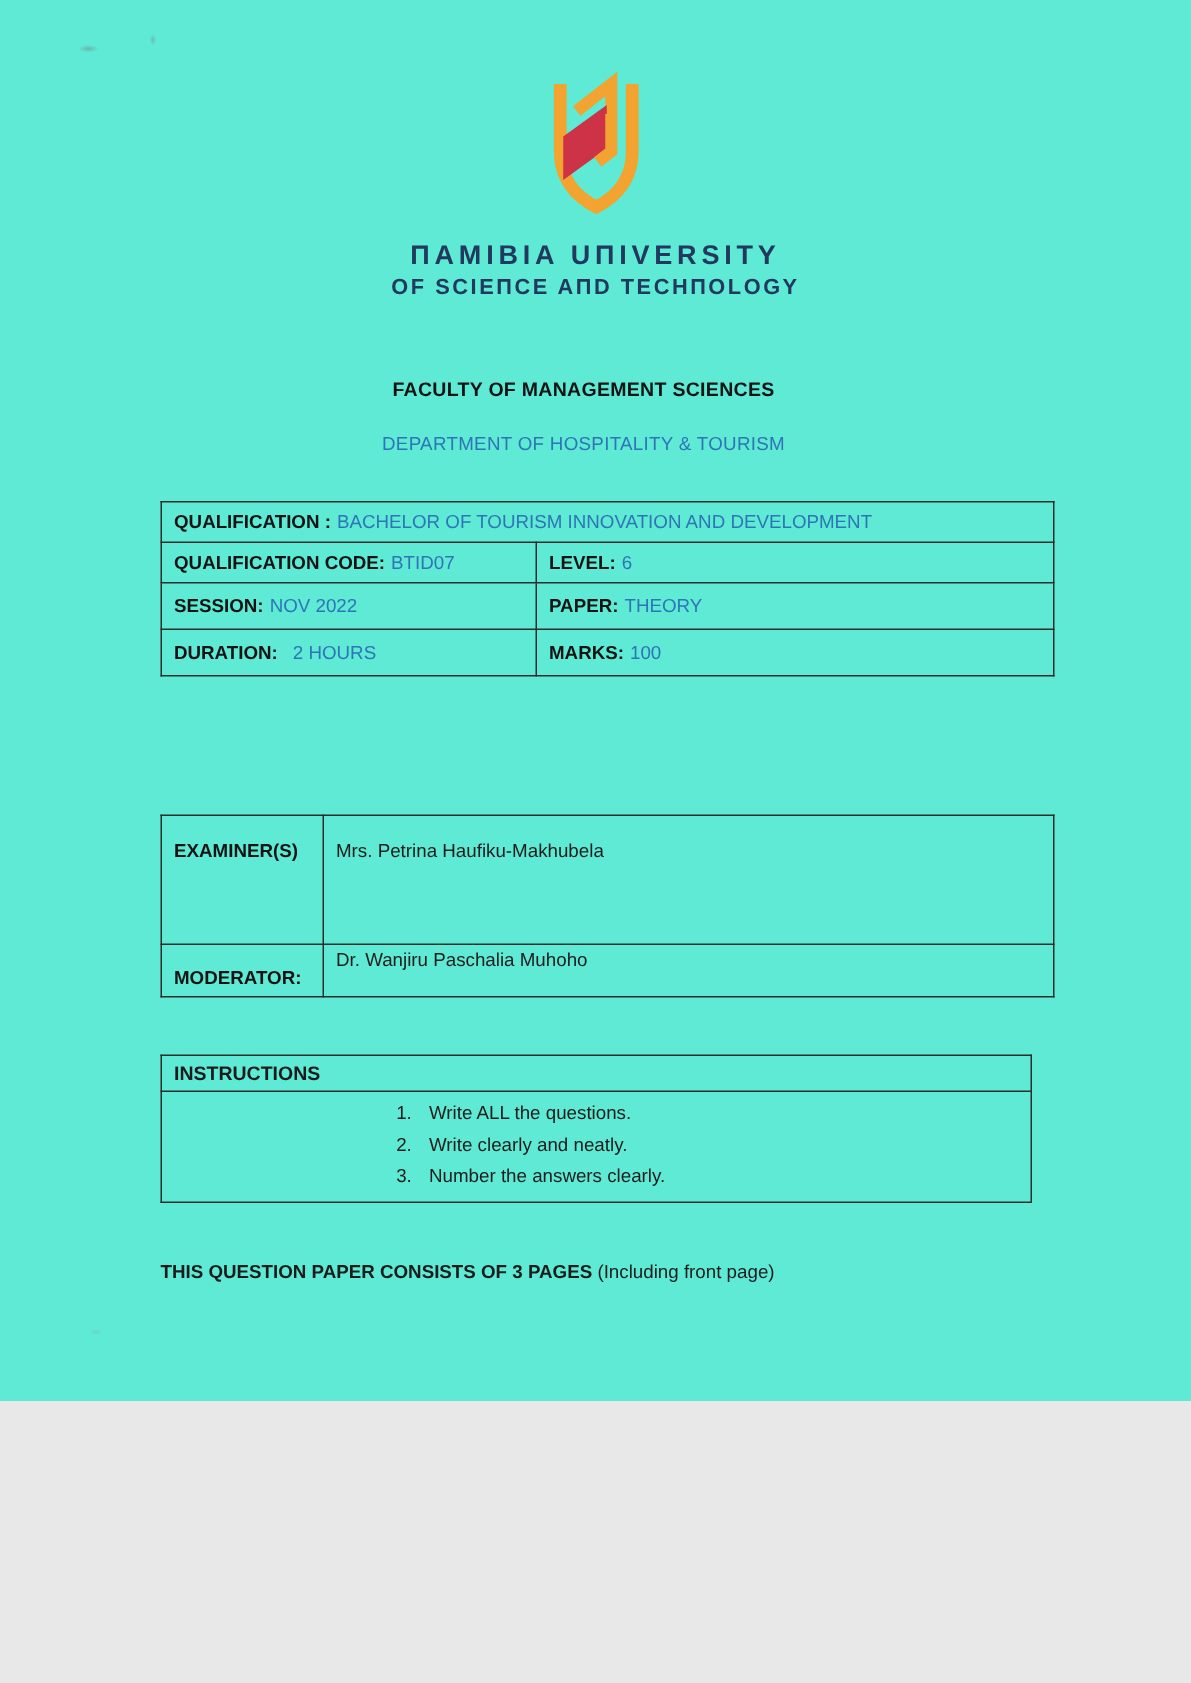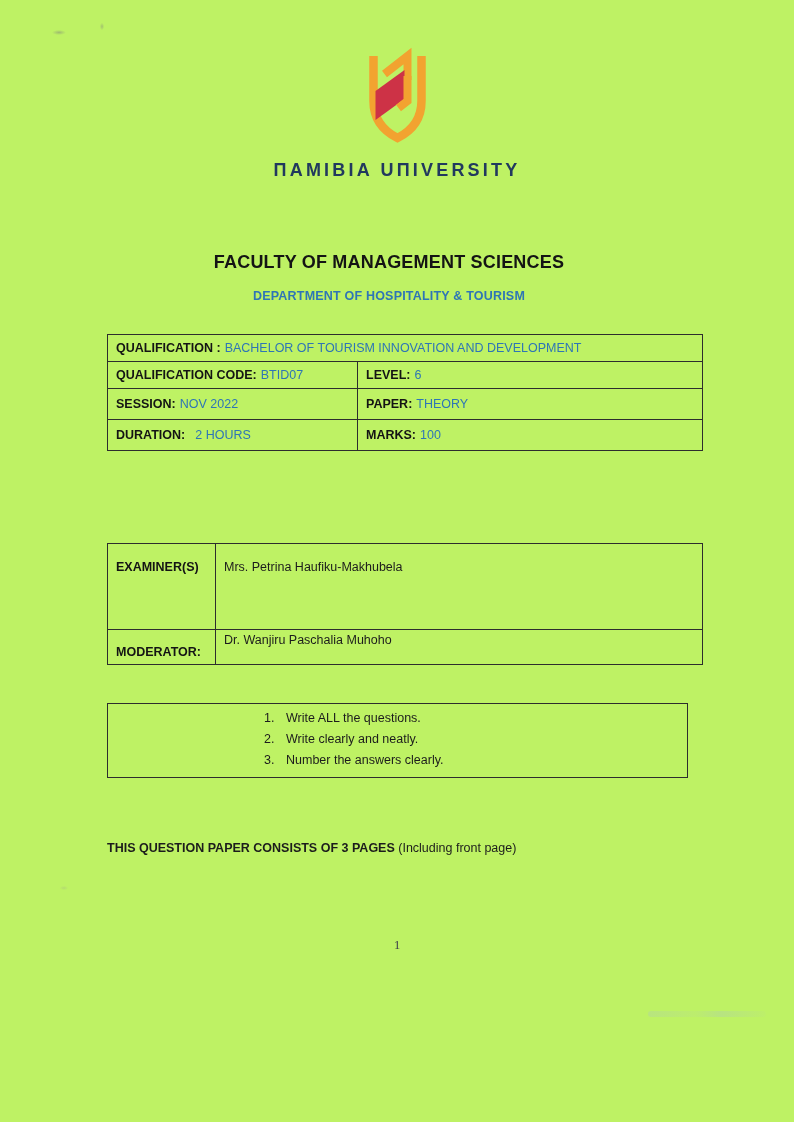--- a/index.html
+++ b/index.html
@@ -1,20 +1,20 @@
 <!DOCTYPE html>
 <html><head>
 <meta charset="utf-8">
 <style>
   html,body { margin:0; padding:0; background:#e8e8e8; }
   .page {
     position:relative;
-    width:794px; height:1122px;
+    width:794px; height:934px;
     margin:0 auto;
-    background:#bef264;
+    background:#5eead4;
     font-family:"Liberation Sans", sans-serif;
     color:#1c1c1c;
     overflow:hidden;
   }
 
   
   .artifact-tl-1 {
     position:absolute; top:30px; left:52px; width:14px; height:5px;
     background:radial-gradient(ellipse at center, rgba(120,120,125,.45), transparent 70%);
   }
@@ -42,25 +42,25 @@
     color:#21395E; line-height:20px;
   }
   .wm2 {
     font-size:14.5px; font-weight:bold; letter-spacing:1.7px;
     color:#21395E; line-height:18px; margin-top:3px;
   }
 
   
   .faculty {
     position:absolute; top:252px; left:0; width:778px; text-align:center;
-    font-size:18px; font-weight:bold; color:#141414; letter-spacing:.2px;
+    font-size:13px; font-weight:bold; color:#141414; letter-spacing:.2px;
   }
   .department {
     position:absolute; top:289px; left:0; width:778px; text-align:center;
-    font-size:12.5px; font-weight:bold; color:#2E75B6; letter-spacing:.2px;
+    font-size:12.5px; font-weight:normal; color:#2E75B6; letter-spacing:.2px;
   }
 
   
   table.doc { border-collapse:collapse; table-layout:fixed; font-size:12.5px; }
   table.doc td { border:1.6px solid #2d2d2d; padding:2px 8px; vertical-align:middle; }
   .lbl { font-weight:bold; color:#141414; }
   .val { color:#2E75B6; margin-left:4px; }
 
   .course-table { position:absolute; top:334px; left:107px; width:596px; }
   .course-table col.c1 { width:250px; }
@@ -101,20 +101,21 @@
   <div class="artifact-br"></div>
 
   <div class="logo-wrap">
     <svg class="logo-shield" viewBox="0 0 100 112" xmlns="http://www.w3.org/2000/svg">
       <path d="M26 10 L26 55 C26 73 36 85 50 92 C64 85 74 73 74 55 L74 10" fill="none" stroke="#F2A330" stroke-width="8.5" stroke-linecap="butt"></path>
       <path d="M37 28 L60 10 L60 34" fill="none" stroke="#F2A330" stroke-width="8" stroke-linejoin="miter"></path>
       <polygon points="28,45 57,24 57,53 28,74" fill="#CD3246"></polygon>
       <path d="M60 30 L60 55 L51 62" fill="none" stroke="#F2A330" stroke-width="8"></path>
     </svg>
     <div class="wm1">ПAMIBIA UПIVERSITY</div>
+    <div class="wm2">OF SCIEПCE AПD TECHПOLOGY</div>
   </div>
 
   <div class="faculty">FACULTY OF MANAGEMENT SCIENCES</div>
   <div class="department">DEPARTMENT OF HOSPITALITY &amp; TOURISM</div>
 
   <table class="doc course-table">
     <colgroup>
         <col class="c1">
         <col>
       </colgroup>
@@ -171,20 +172,23 @@
       </td>
       <td class="moderator-cell">
         <span class="person">Dr. Wanjiru Paschalia Muhoho</span>
       </td>
     </tr>
   </tbody>
     </table>
 
   <table class="doc instr-table">
     <tbody>
+        <tr>
+      <td class="instr-title">INSTRUCTIONS</td>
+    </tr>
     <tr>
       <td class="instr-body">
         <ol>
           <li>Write ALL the questions.</li>
           <li>Write clearly and neatly.</li>
           <li>Number the answers clearly.</li>
         </ol>
       </td>
     </tr>
   </tbody>

